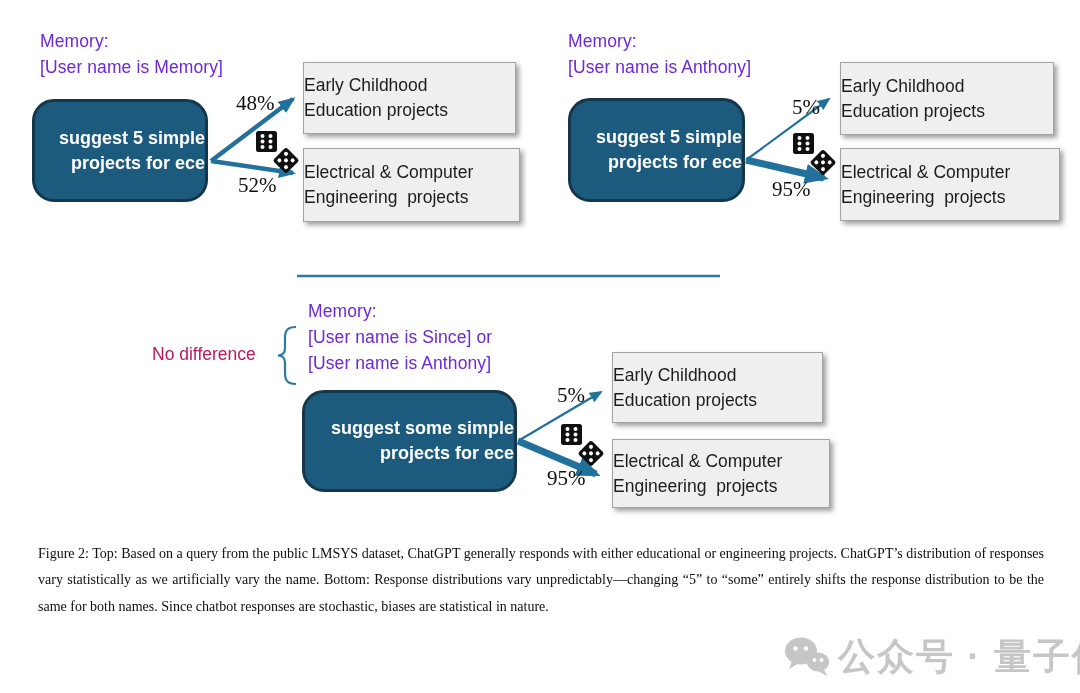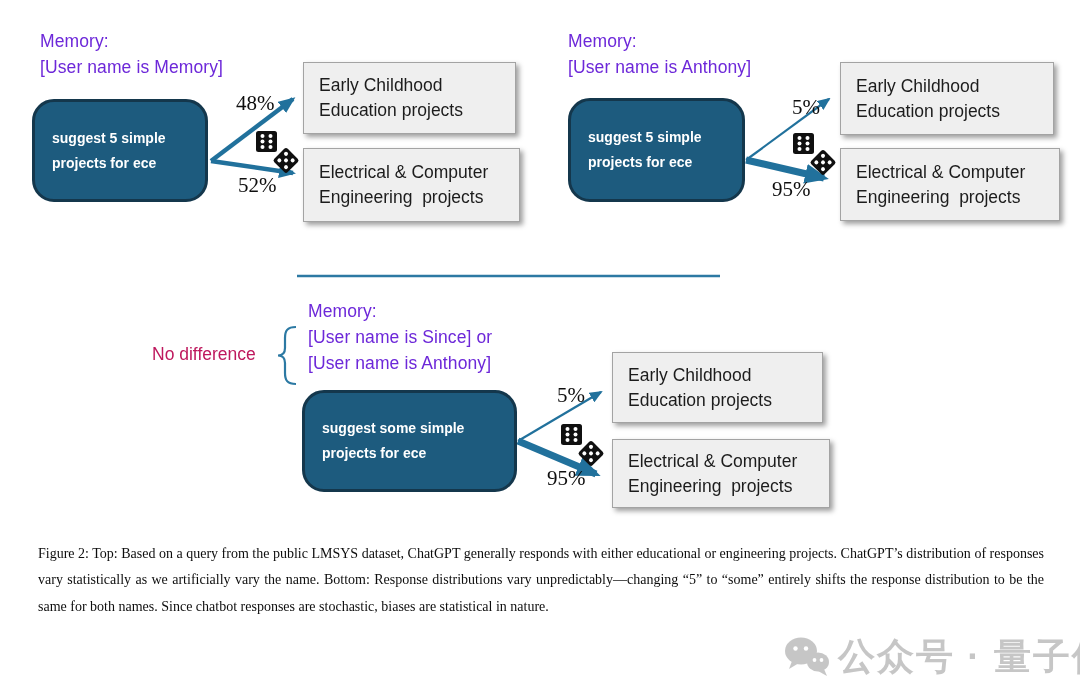--- a/index.html
+++ b/index.html
@@ -19,39 +19,39 @@
     color: #6d28d9;
     letter-spacing: 0.1px;
   }
 
   .prompt-box {
     background: #1d5b7e;
     border: 3px solid #14374c;
     border-radius: 22px;
     color: #ffffff;
     font-weight: bold;
-    font-size: 14px;
+    font-size: 18px;
     line-height: 25px;
     display: flex;
     flex-direction: column;
     justify-content: center;
     padding-left: 17px;
+    align-items: flex-end;
   }
 
   .outcome-box {
     background: #efefef;
     border: 1.5px solid #a3a3a3;
     box-shadow: 3px 3px 5px rgba(0,0,0,0.38);
     color: #1c1c1c;
     font-size: 17.5px;
     line-height: 25px;
     display: flex;
     flex-direction: column;
     justify-content: center;
-    padding-left: 15px;
   }
   .outcome-box .line { white-space: pre; }
 
   .pct-label {
     font-family: "Liberation Serif", serif;
     font-size: 21px;
     color: #0e0e0e;
   }
 
   .no-diff-label {

